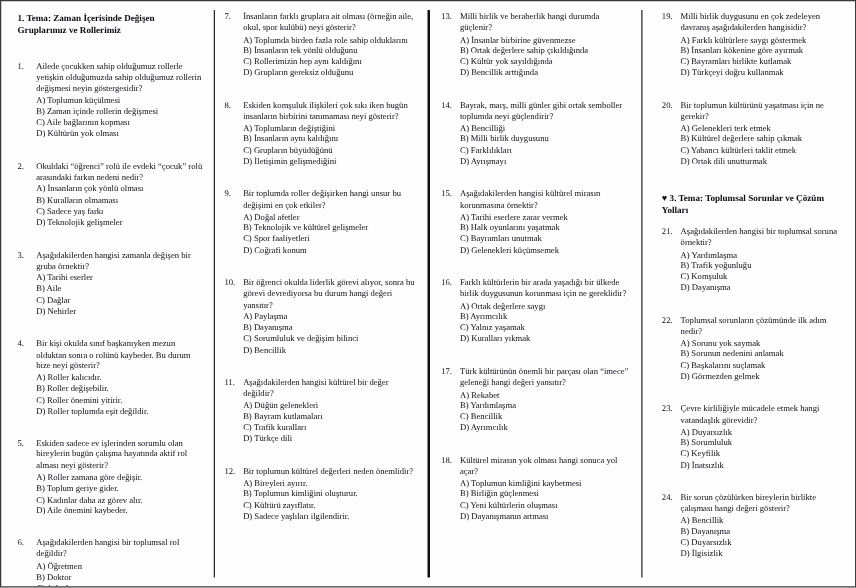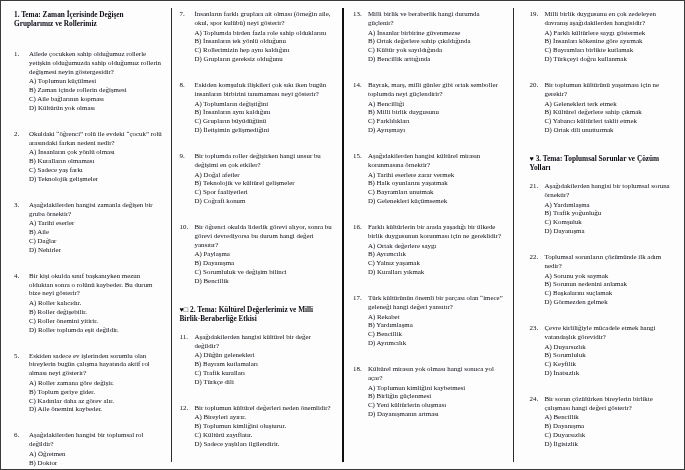--- a/index.html
+++ b/index.html
@@ -133,21 +133,20 @@
       <div class="question">
         <div class="qnum">10.</div>
         <div class="qbody">
           <div class="qtext">Bir öğrenci okulda liderlik görevi alıyor, sonra bu görevi devrediyorsa bu durum hangi değeri yansıtır?</div>
           <div class="opt">A) Paylaşma</div>
           <div class="opt">B) Dayanışma</div>
           <div class="opt">C) Sorumluluk ve değişim bilinci</div>
           <div class="opt">D) Bencillik</div>
         </div>
       </div>
-      <div class="section-heading mid"><span class="heading-icon">♥□ </span><span>2. Tema: Kültürel Değerlerimiz ve Milli Birlik-Beraberliğe Etkisi</span></div>
       <div class="question">
         <div class="qnum">11.</div>
         <div class="qbody">
           <div class="qtext">Aşağıdakilerden hangisi kültürel bir değer değildir?</div>
           <div class="opt">A) Düğün gelenekleri</div>
           <div class="opt">B) Bayram kutlamaları</div>
           <div class="opt">C) Trafik kuralları</div>
           <div class="opt">D) Türkçe dili</div>
         </div>
       </div>

